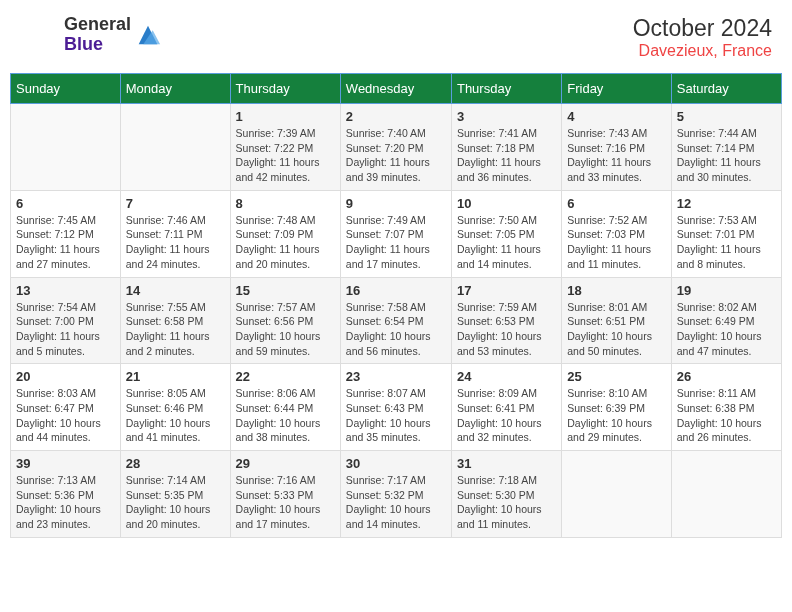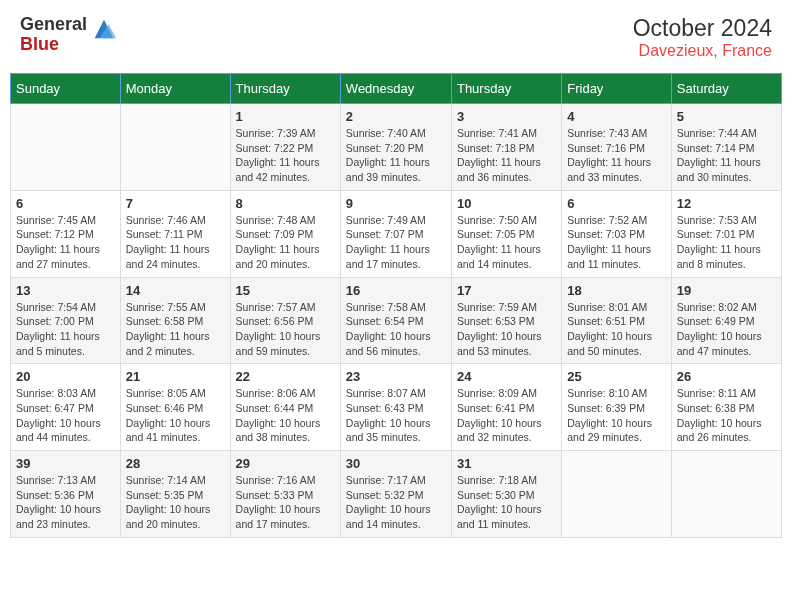--- a/index.html
+++ b/index.html
@@ -12,35 +12,37 @@
     }
     .header {
       display: flex;
       justify-content: space-between;
       align-items: flex-start;
       margin-bottom: 8px;
       padding: 5px 10px;
     }
     .logo {
       display: flex;
+      align-items: center;
+      margin-left: 44px;
     }
     .logo-text {
       display: flex;
       flex-direction: column;
       line-height: 1.1;
     }
     .logo-general {
       font-size: 18px;
       font-weight: bold;
       color: #333;
     }
     .logo-blue {
       font-size: 18px;
       font-weight: bold;
-      color: #b91c1c;
+      color: #4c1d95;
     }
     .logo-icon {
       width: 28px;
       height: 28px;
       margin-left: 3px;
     }
     .title-block {
       text-align: right;
     }
     .month-title {

